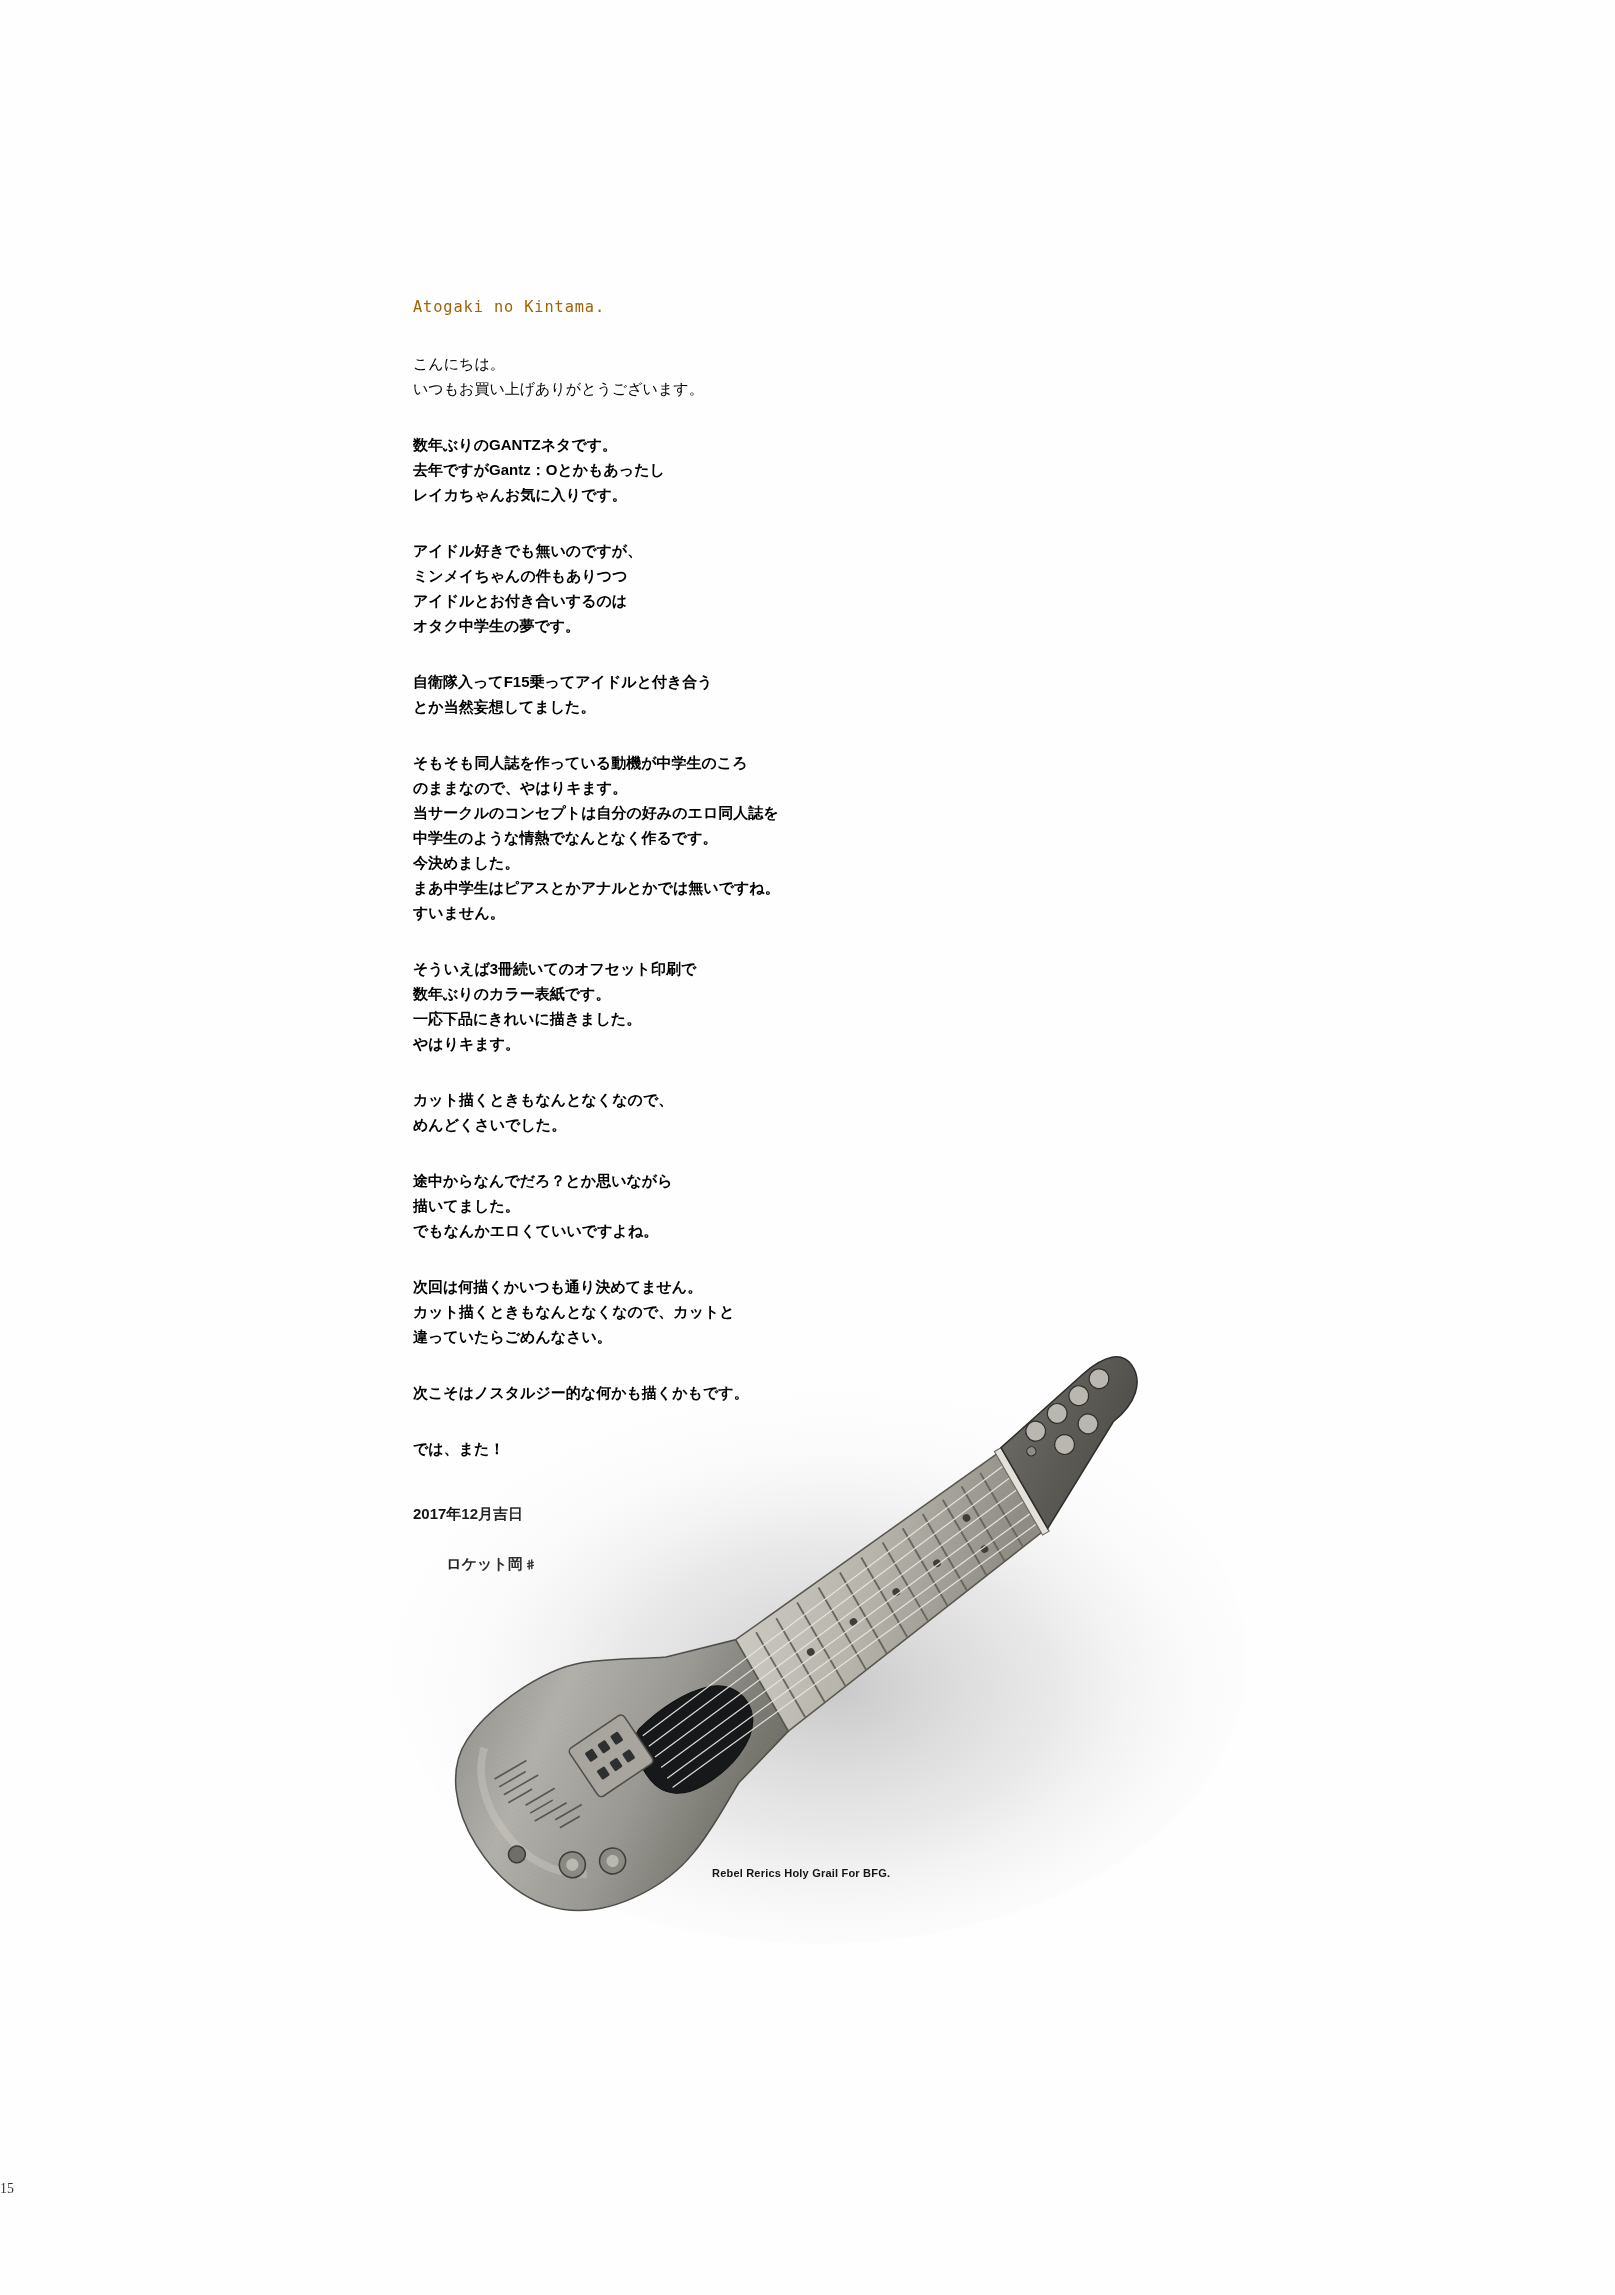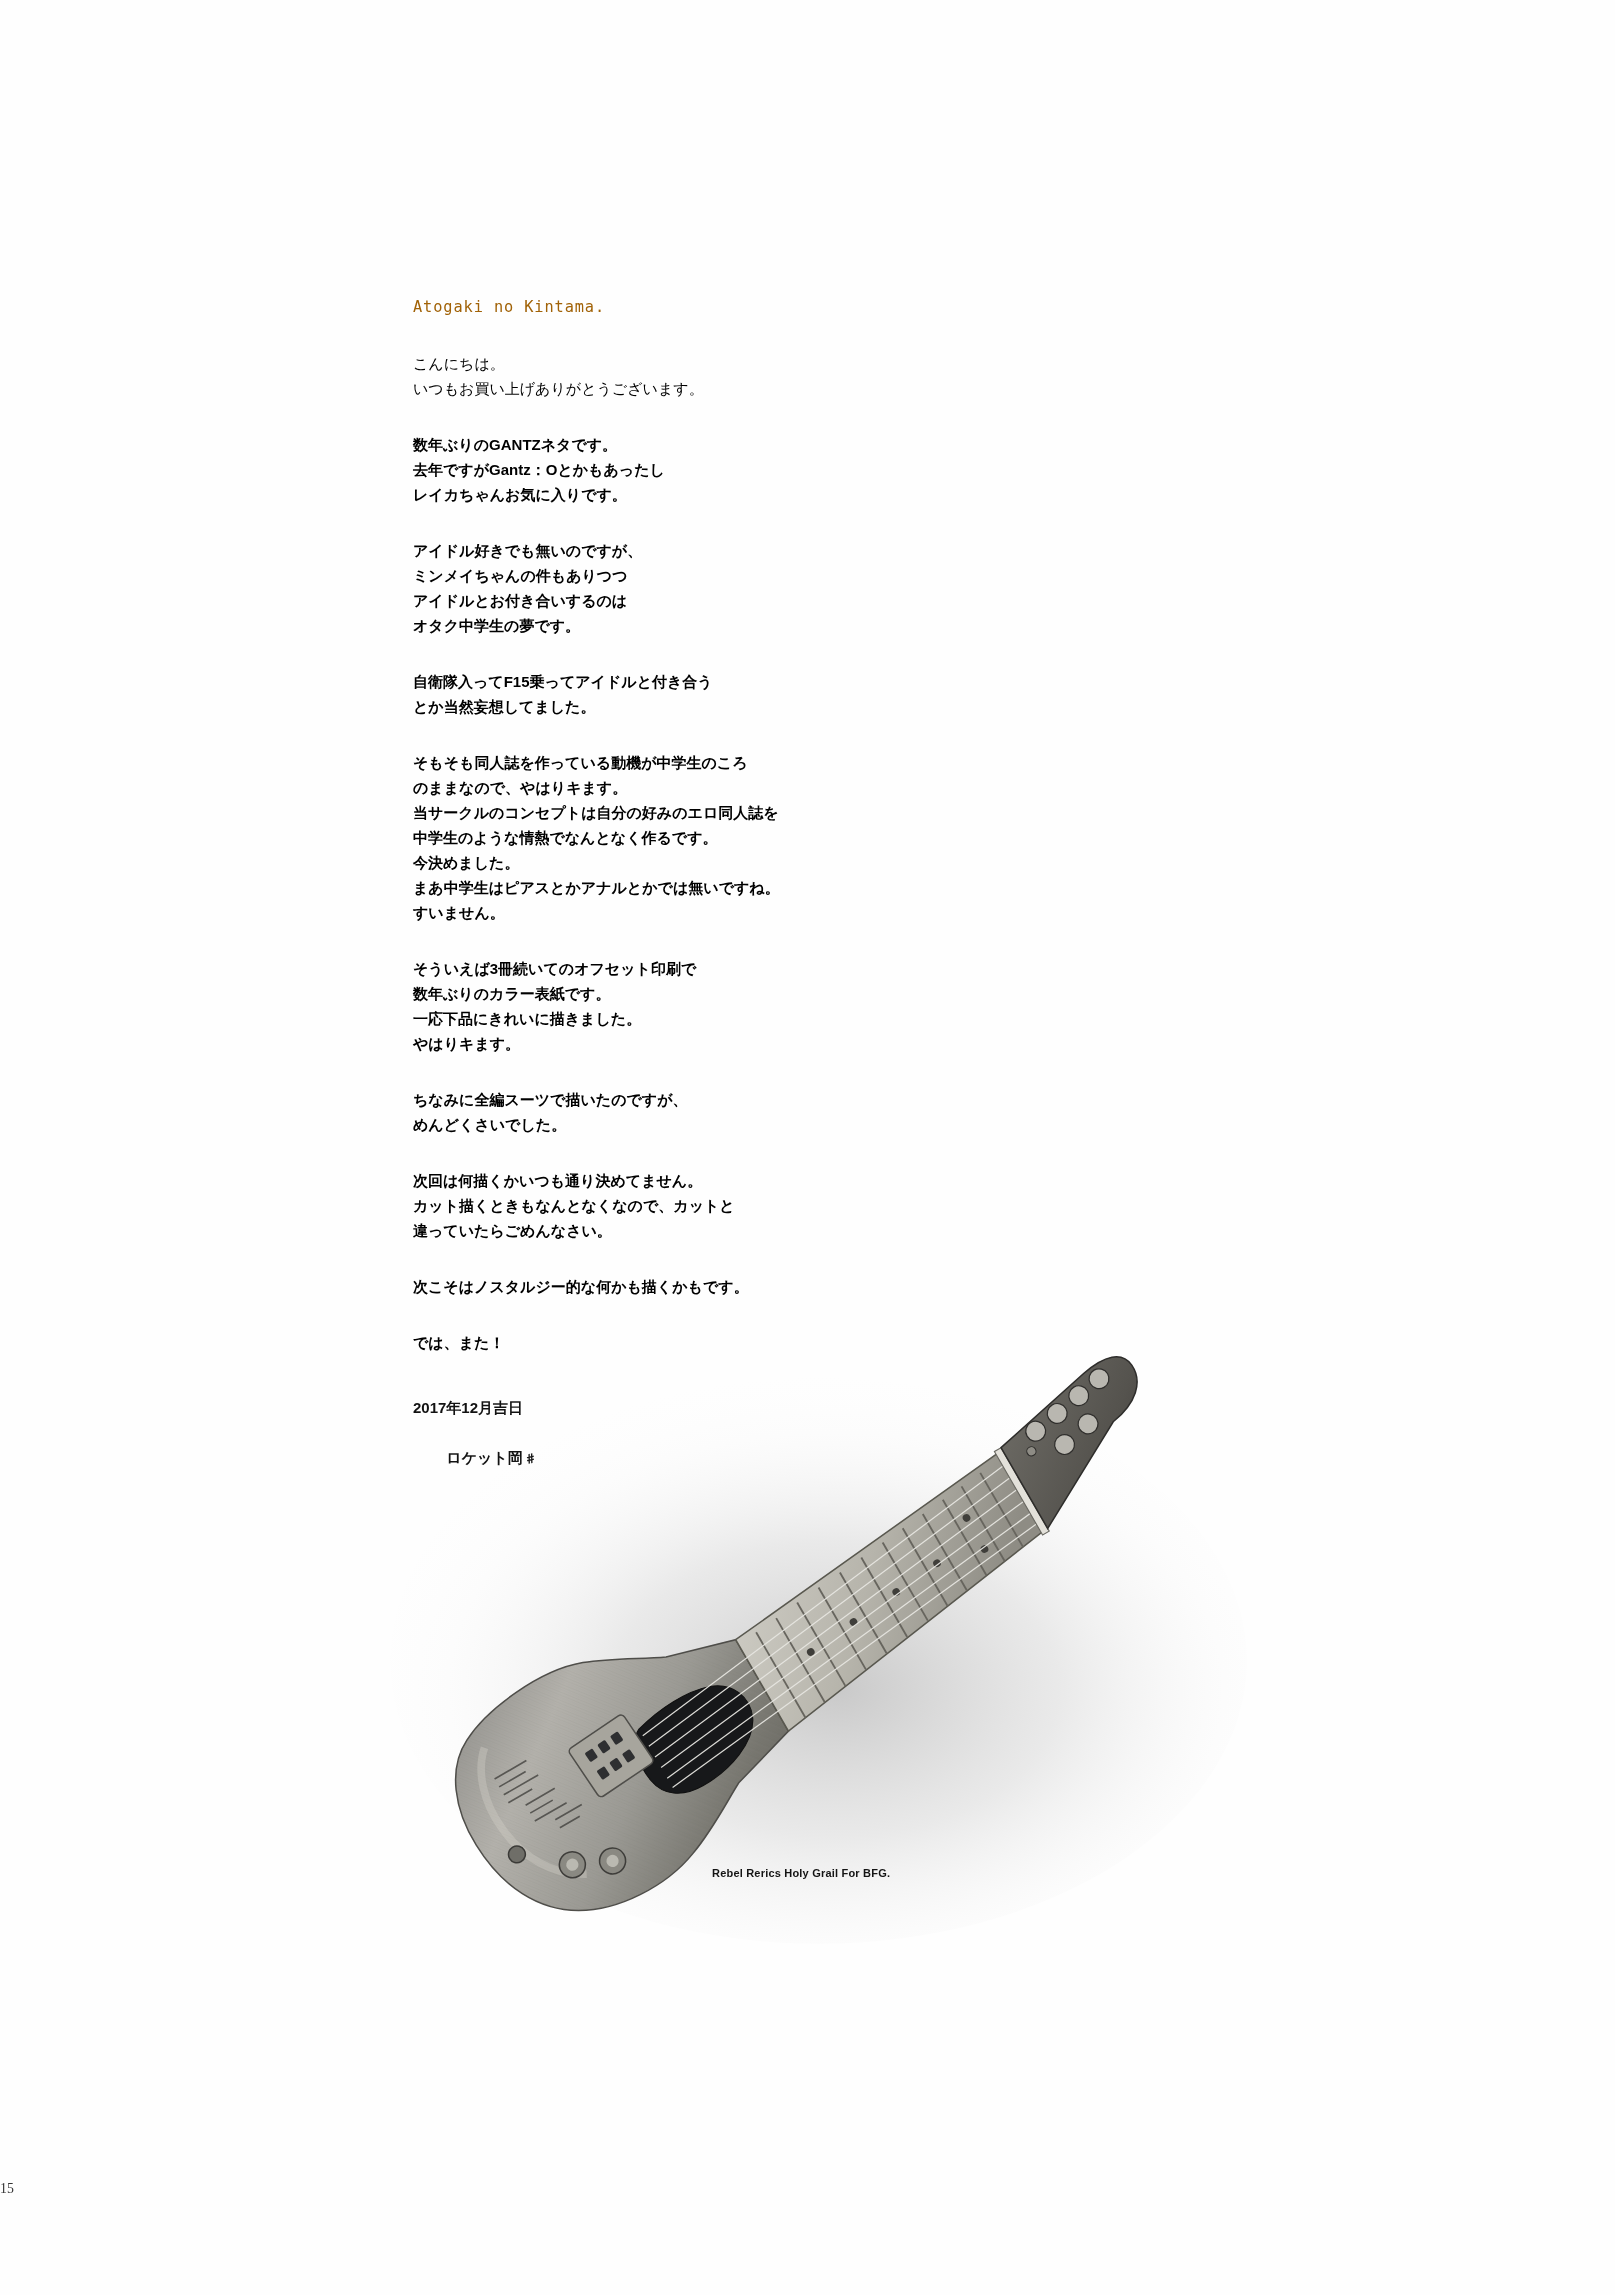--- a/index.html
+++ b/index.html
@@ -149,24 +149,29 @@
     </div>
 
     <div class="para">
       <div class="line">そういえば3冊続いてのオフセット印刷で</div>
       <div class="line">数年ぶりのカラー表紙です。</div>
       <div class="line">一応下品にきれいに描きました。</div>
       <div class="line">やはりキます。</div>
     </div>
 
     <div class="para">
-      <div class="line">ちなみに全編スーツで描いたのですが、</div>
+      <div class="line">カット描くときもなんとなくなので、</div>
       <div class="line">めんどくさいでした。</div>
     </div>
 
+    <div class="para">
+      <div class="line">途中からなんでだろ？とか思いながら</div>
+      <div class="line">描いてました。</div>
+      <div class="line">でもなんかエロくていいですよね。</div>
+    </div>
 
     <div class="para">
       <div class="line">次回は何描くかいつも通り決めてません。</div>
       <div class="line">カット描くときもなんとなくなので、カットと</div>
       <div class="line">違っていたらごめんなさい。</div>
     </div>
 
     <div class="para">
       <div class="line">次こそはノスタルジー的な何かも描くかもです。</div>
     </div>

